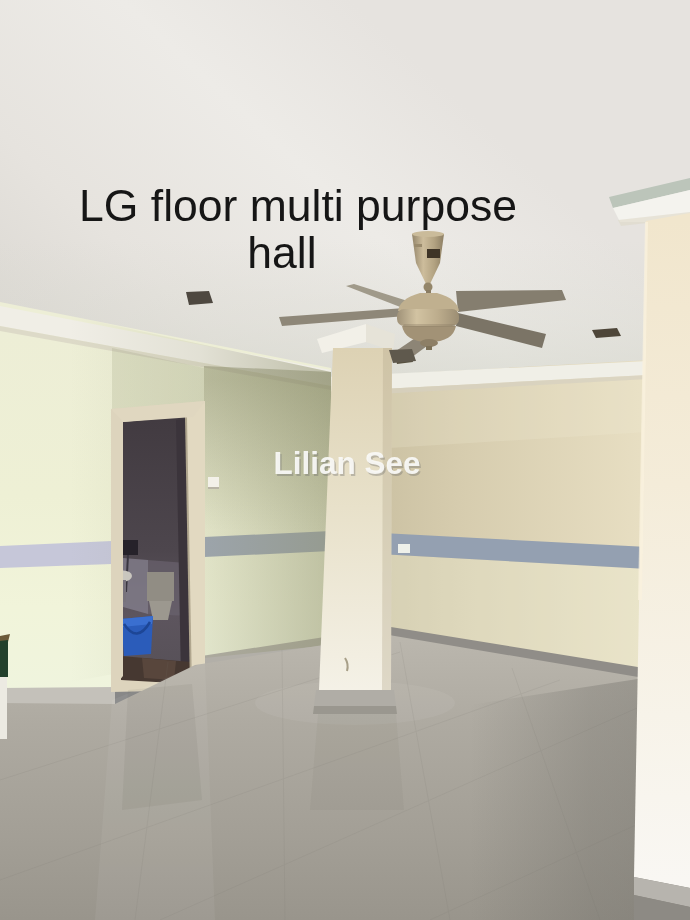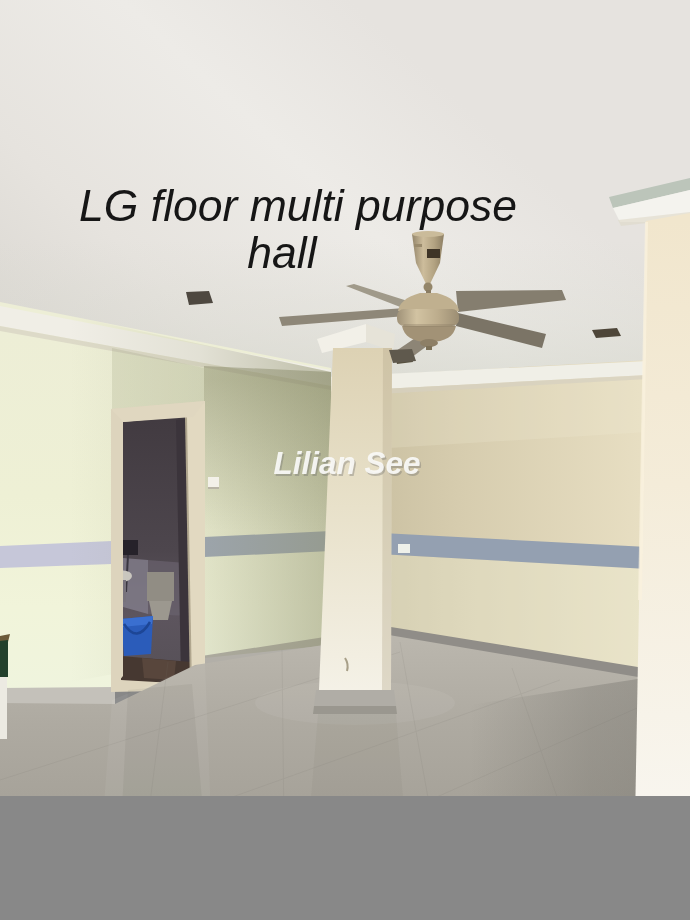--- a/index.html
+++ b/index.html
@@ -1,16 +1,16 @@
 <!DOCTYPE html>
 <html><head>
 <meta charset="utf-8">
 <style>
   html,body{margin:0;padding:0;background:#888;}
-  #photo{position:relative;width:690px;height:796px;overflow:hidden;font-family:"Liberation Sans", sans-serif;font-style:italic;}
+  #photo{position:relative;width:690px;height:920px;overflow:hidden;font-family:"Liberation Sans", sans-serif;}
   svg{display:block;}
 </style>
 </head>
 <body>
 
 <div id="photo">
 <svg width="690" height="920" viewBox="0 0 690 920">
 <defs>
   <linearGradient id="ceilGrad" x1="0" y1="380" x2="350" y2="0" gradientUnits="userSpaceOnUse">
     <stop offset="0" stop-color="#d8d5cf"></stop>

